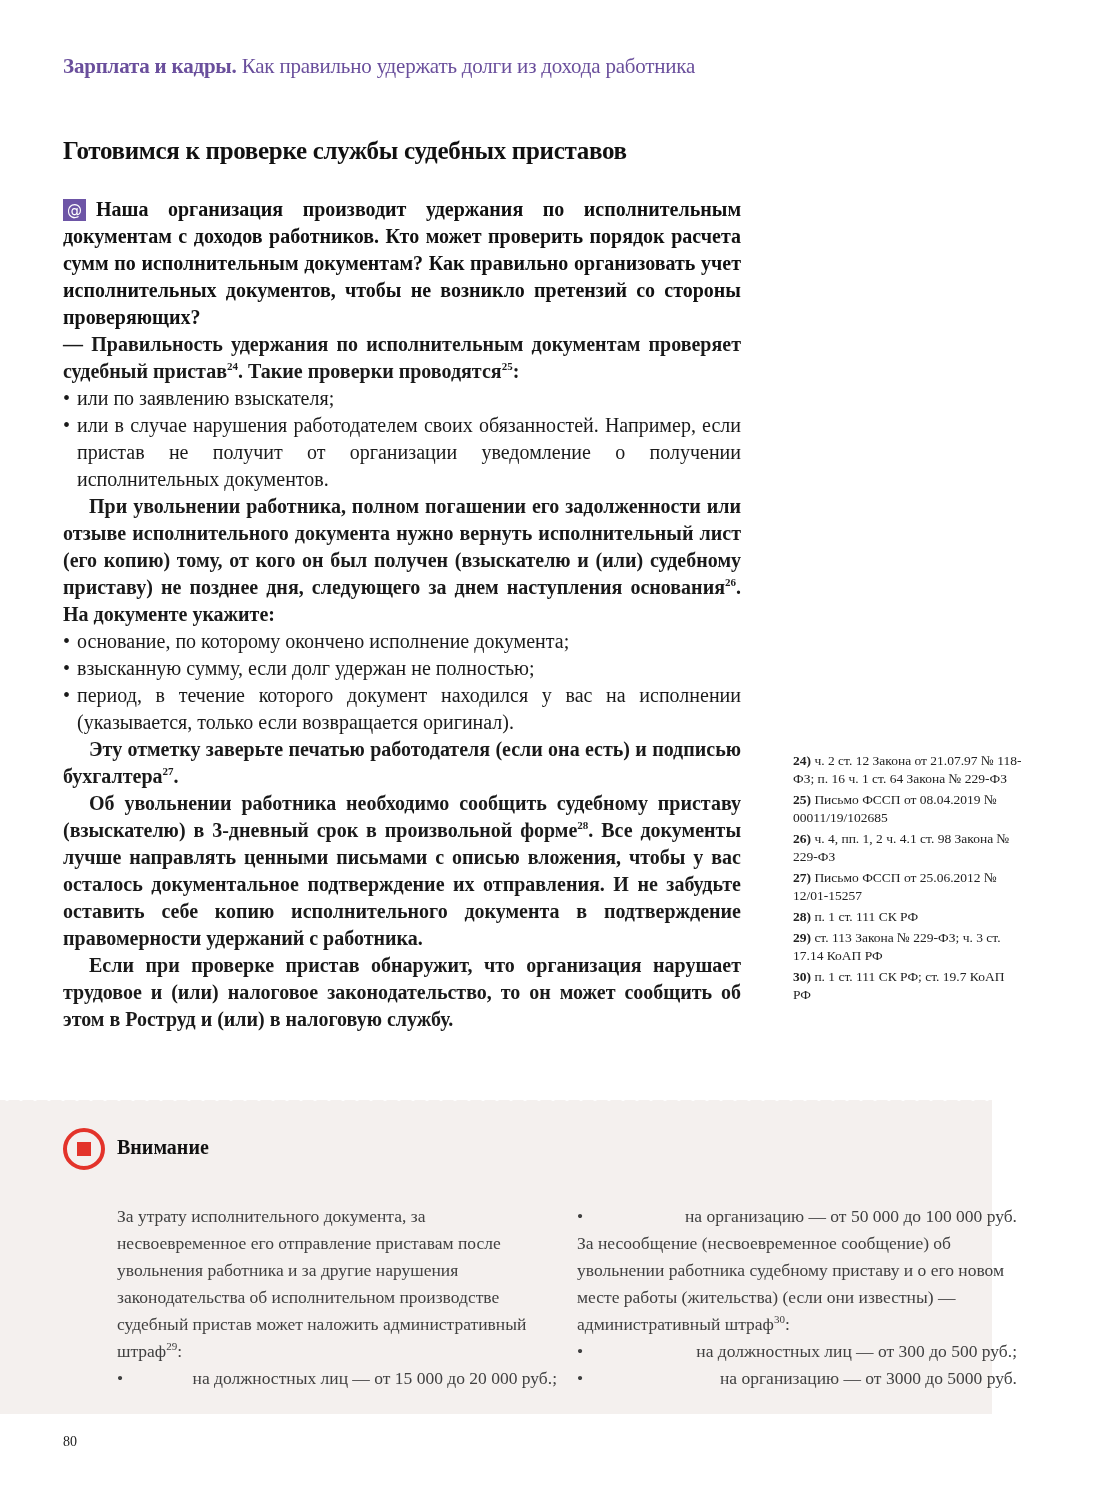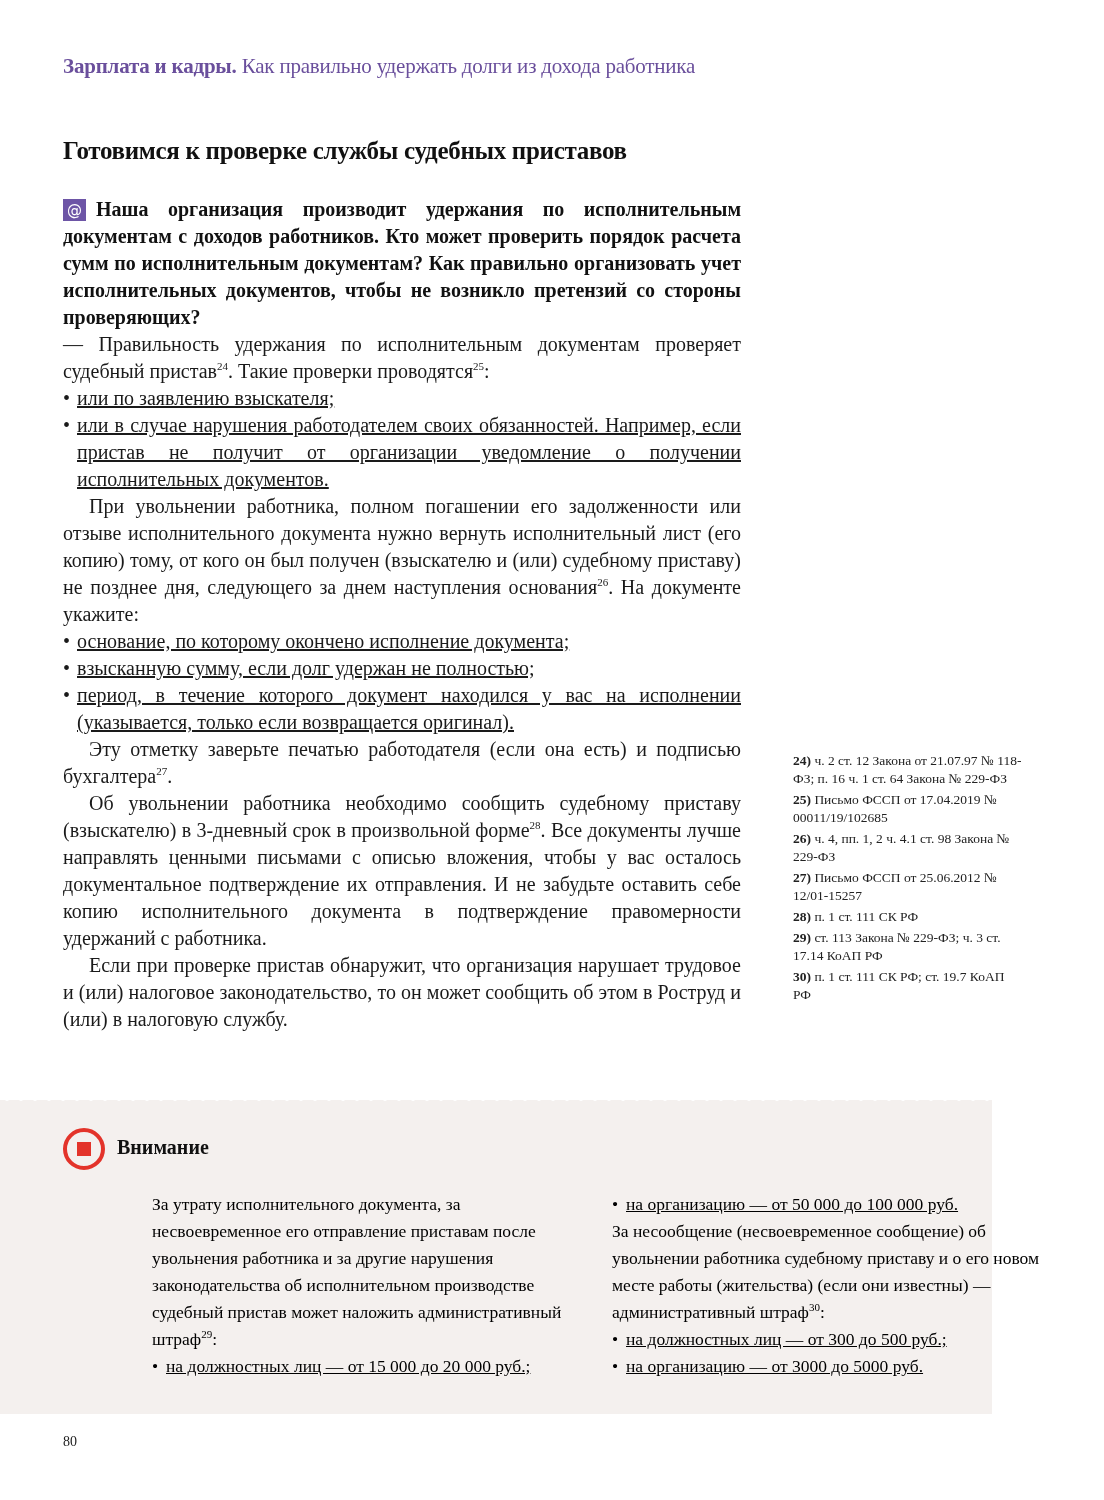--- a/index.html
+++ b/index.html
@@ -16,25 +16,25 @@
   .page-title { font-size: 25px; font-weight: bold; color: #111; letter-spacing: -0.3px; margin-bottom: 31px; white-space: nowrap; }
 
   .question { font-size: 20px; font-weight: bold; line-height: 27px; text-align: justify; color: #111; }
   .at-icon {
     display: inline-block; width: 23px; height: 22px; background: #6d55a6; color: #fff;
     font-family: "DejaVu Sans", sans-serif; font-size: 15px; font-weight: normal; line-height: 22px;
     text-align: center; vertical-align: 1px; margin-right: 10px;
   }
 
   .body-text { font-size: 20px; line-height: 27px; color: #1a1a1a; }
-  .body-text p { text-align: justify; }
+  .body-text p { text-align: justify; font-weight: bold; }
   .body-text p.indent { text-indent: 26px; }
   .body-text sup { font-size: 11px; vertical-align: 8px; line-height: 0; }
   .bullets { list-style: none; }
-  .bullets li { position: relative; padding-left: 14px; text-align: justify; text-decoration: underline; }
+  .bullets li { position: relative; padding-left: 14px; text-align: justify; }
   .bullets li::before { content: "•"; position: absolute; left: 0; top: 0; }
 
   .footnotes { position: absolute; left: 793px; top: 752px; width: 230px; font-size: 13.5px; line-height: 18px; color: #222; }
   .fn { margin-bottom: 3px; }
   .fn b { font-weight: bold; }
 
   .attention {
     position: absolute; left: 0; top: 1100px; width: 992px; height: 314px; background: #f4f0ee;
   }
   .scallop {
@@ -42,25 +42,25 @@
     background: radial-gradient(circle at 7px 0px, #ffffff 3.5px, transparent 4px);
     background-size: 14px 8px;
   }
   .att-icon {
     position: absolute; left: 63px; top: 28px; width: 42px; height: 42px; border: 4px solid #e3332a; border-radius: 50%;
   }
   .att-icon::after {
     content: ""; position: absolute; left: 10px; top: 10px; width: 14px; height: 14px; background: #e3332a;
   }
   .att-title { position: absolute; left: 117px; top: 36px; font-size: 20px; font-weight: bold; color: #111; }
-  .att-col { position: absolute; top: 91px; width: 440px; font-size: 17.5px; line-height: 27px; color: #000000; margin-left: 35px; }
+  .att-col { position: absolute; top: 103px; width: 440px; font-size: 17.5px; line-height: 27px; color: #404040; }
   .att-col.left { left: 117px; }
   .att-col.right { left: 577px; }
   .att-col sup { font-size: 11px; vertical-align: 7px; line-height: 0; }
-  .att-col .bullets li { padding-left: 14px; text-align: left; }
+  .att-col .bullets li { padding-left: 14px; text-align: right; }
 
   .page-number { position: absolute; left: 63px; top: 1434px; font-size: 14px; color: #222; }
 </style>
 </head>
 <body>
 
 <div class="running-head">
   <span class="rh-bold">Зарплата и кадры.</span>
   <span>Как правильно удержать долги из дохода работника</span>
 </div>
@@ -91,21 +91,21 @@
     <p class="indent"><span>Эту отметку заверьте печатью работодателя (если она есть) и подписью бухгалтера</span><sup>27</sup><span>.</span></p>
 
     <p class="indent"><span>Об увольнении работника необходимо сообщить судебному приставу (взыскателю) в 3-дневный срок в произвольной форме</span><sup>28</sup><span>. Все документы лучше направлять ценными письмами с описью вложения, чтобы у вас осталось документальное подтверждение их отправления. И не забудьте оставить себе копию исполнительного документа в подтверждение правомерности удержаний с работника.</span></p>
 
     <p class="indent">Если при проверке пристав обнаружит, что организация нарушает трудовое и (или) налоговое законодательство, то он может сообщить об этом в Роструд и (или) в налоговую службу.</p>
   </div>
 </div>
 
 <div class="footnotes">
   <div class="fn"><b>24)</b> <span>ч. 2 ст. 12 Закона от 21.07.97 № 118-ФЗ; п. 16 ч. 1 ст. 64 Закона № 229-ФЗ</span></div>
-  <div class="fn"><b>25)</b> <span>Письмо ФССП от 17.04.2019 № 00011/19/102685</span></div>
+  <div class="fn"><b>25)</b> <span>Письмо ФССП от 08.04.2019 № 00011/19/102685</span></div>
   <div class="fn"><b>26)</b> <span>ч. 4, пп. 1, 2 ч. 4.1 ст. 98 Закона № 229-ФЗ</span></div>
   <div class="fn"><b>27)</b> <span>Письмо ФССП от 25.06.2012 № 12/01-15257</span></div>
   <div class="fn"><b>28)</b> <span>п. 1 ст. 111 СК РФ</span></div>
   <div class="fn"><b>29)</b> <span>ст. 113 Закона № 229-ФЗ; ч. 3 ст. 17.14 КоАП РФ</span></div>
   <div class="fn"><b>30)</b> <span>п. 1 ст. 111 СК РФ; ст. 19.7 КоАП РФ</span></div>
 </div>
 
 <div class="attention">
   <div class="scallop"></div>
   <div class="att-icon"></div>

